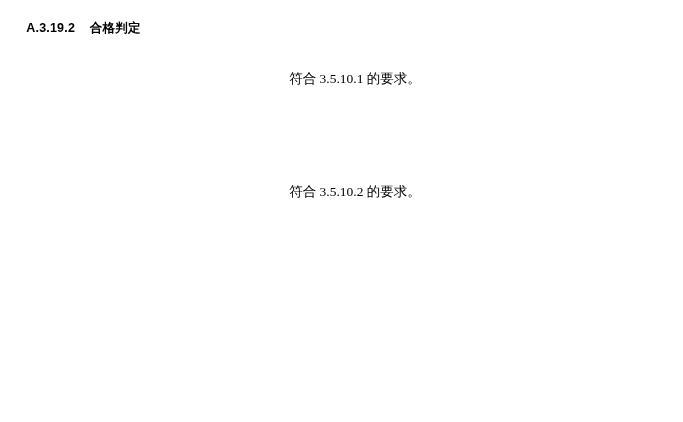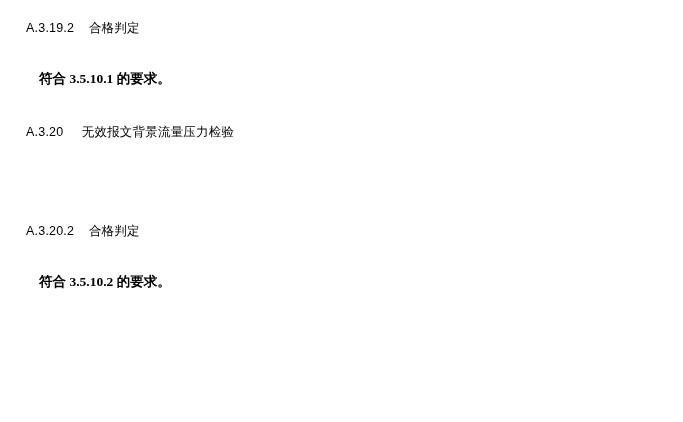--- a/index.html
+++ b/index.html
@@ -16,41 +16,40 @@
   }
   .page {
     position: relative;
     width: 683px;
     height: 422px;
     box-sizing: border-box;
     padding: 0 12px;
   }
   .sec-heading {
     font-family: "Liberation Sans", "DejaVu Sans", sans-serif;
-    font-weight: normal;
+    font-weight: bold;
     font-size: 12.5px;
     letter-spacing: 0.2px;
     white-space: pre;
   }
   .sec-heading .num {
     display: inline;
   }
   .sec-heading .ttl {
     display: inline;
   }
   .body-p {
     font-size: 13.5px;
     line-height: 1.62;
     text-align: justify;
     text-justify: inter-ideograph;
     text-indent: 2em;
   }
   .body-p.short {
-    text-align: left;
-    font-weight: bold;
+    text-align: center;
   }
   .gap-a { height: 17px; }
   .gap-b { height: 20px; }
   .gap-c { height: 19px; }
   .gap-d { height: 18px; }
   .top-pad { height: 6px; }
 </style>
 </head>
 <body>
 
@@ -61,33 +60,27 @@
   <div class="sec-heading">
     <span class="num">A.3.19.2</span><span>    </span><span class="ttl">合格判定</span>
   </div>
 
   <div class="gap-a"></div>
 
   <div class="body-p short">符合 3.5.10.1 的要求。</div>
 
   <div class="gap-b"></div>
 
-  <div class="sec-heading">
-    <span class="num">A.3.20</span><span>     </span><span class="ttl">无效报文背景流量压力检验</span>
-  </div>
 
   <div class="gap-c"></div>
 
 
   <div class="gap-a"></div>
 
 
   <div class="gap-d"></div>
 
-  <div class="sec-heading">
-    <span class="num">A.3.20.2</span><span>    </span><span class="ttl">合格判定</span>
-  </div>
 
   <div class="gap-a"></div>
 
   <div class="body-p short">符合 3.5.10.2 的要求。</div>
 
 </div>
 
 </body></html>

